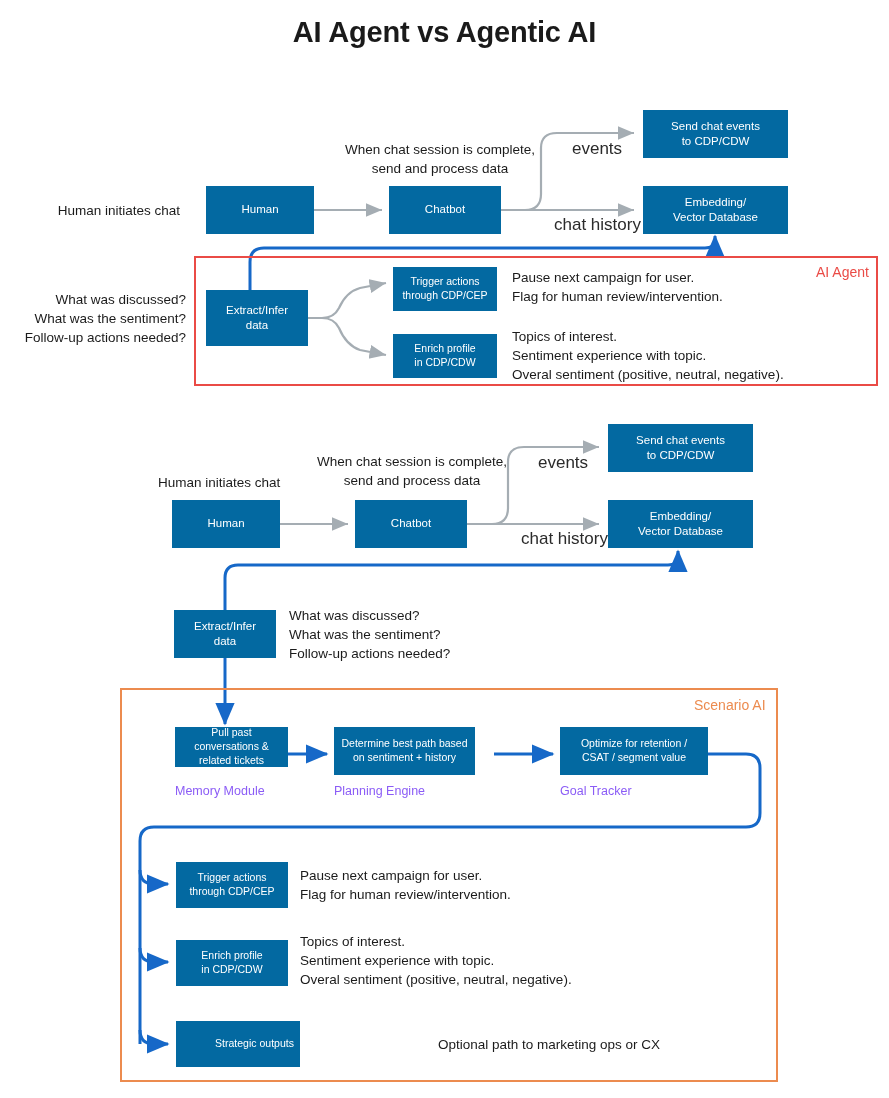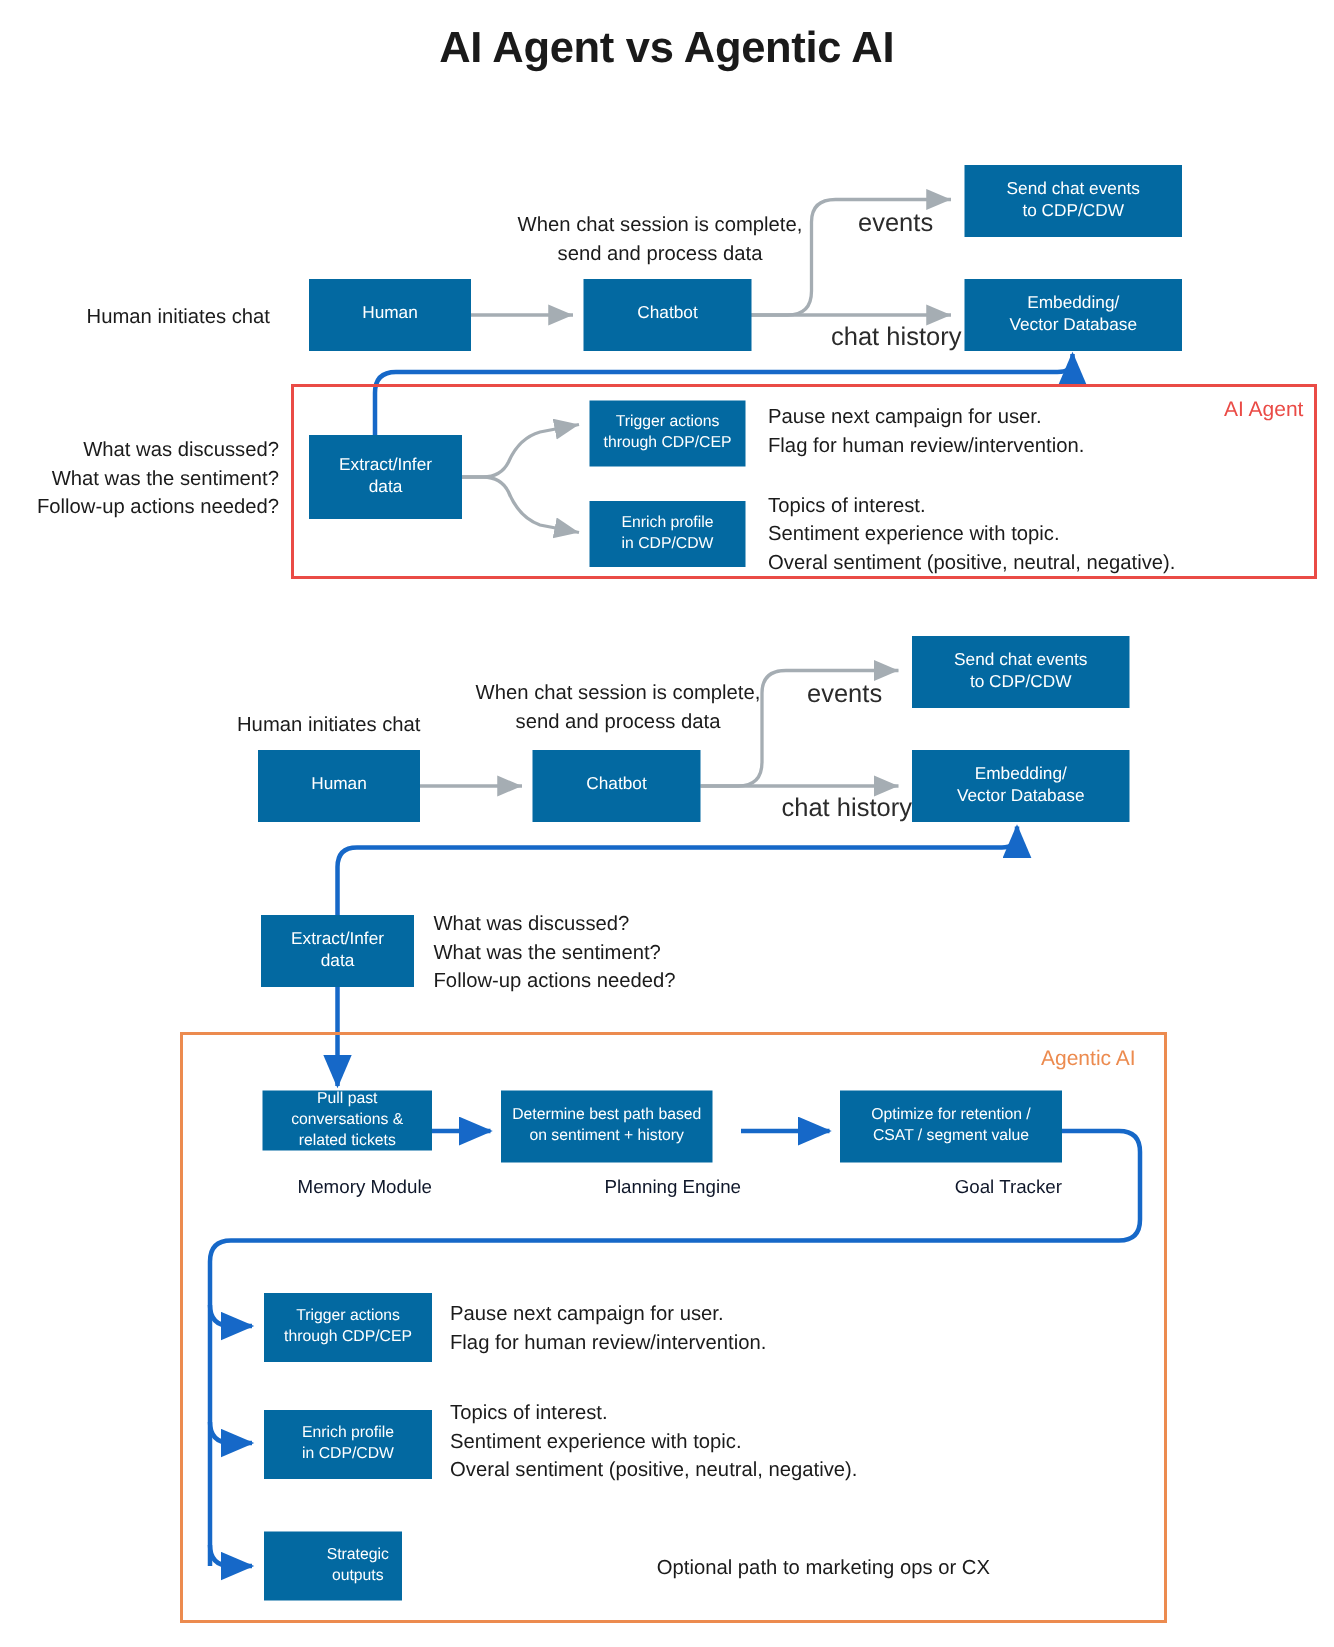--- a/index.html
+++ b/index.html
@@ -64,22 +64,22 @@
   .label.right { text-align: right; }
   .edge-label {
     position: absolute;
     font-size: 17px;
     color: #2b2b2b;
     white-space: nowrap;
   }
   .caption {
     position: absolute;
     font-size: 12.5px;
-    color: #0f172a;
-    text-align: right;
+    color: #8b5cf6;
+    text-align: left;
     white-space: nowrap;
   }
   .group-box {
     position: absolute;
     box-sizing: border-box;
     background: transparent;
   }
   .group-box.red { border: 2.5px solid #ea4b46; }
   .group-box.orange { border: 2.5px solid #ec8b4f; }
   .group-title {
@@ -242,21 +242,21 @@
   <div class="edge-label" style="left:521px; top:529px;">chat history</div>
 
   <div class="node" style="left:174px; top:610px; width:102px; height:48px; white-space:pre-line;">Extract/Infer
 data</div>
 
   <div class="label" style="left:289px; top:606px; width:330px;">What was discussed?
 What was the sentiment?
 Follow-up actions needed?</div>
 
   <div class="group-box orange" style="left:120px; top:688px; width:658px; height:394px;"></div>
-  <div class="group-title orange" style="left:694px; top:697px;">Agentic AI</div>
+  <div class="group-title orange" style="left:694px; top:697px;">Scenario AI</div>
 
   <div class="node small" style="left:175px; top:727px; width:113px; height:40px; white-space:pre-line;">Pull past
 conversations &amp;
 related tickets</div>
   <div class="caption" style="left:175px; top:784px; width:113px;">Memory Module</div>
 
   <div class="node small" style="left:334px; top:727px; width:141px; height:48px; white-space:pre-line;">Determine best path based
 on sentiment + history</div>
   <div class="caption" style="left:334px; top:784px; width:160px;">Planning Engine</div>
 
@@ -268,16 +268,16 @@
 through CDP/CEP</div>
   <div class="label" style="left:300px; top:866px; width:360px;">Pause next campaign for user.
 Flag for human review/intervention.</div>
 
   <div class="node small" style="left:176px; top:940px; width:112px; height:46px; white-space:pre-line;">Enrich profile
 in CDP/CDW</div>
   <div class="label" style="left:300px; top:932px; width:360px;">Topics of interest.
 Sentiment experience with topic.
 Overal sentiment (positive, neutral, negative).</div>
 
-  <div class="node small" style="left:176px; top:1021px; width:92px; height:46px;padding-left:37px;">Strategic outputs</div>
+  <div class="node small" style="left:176px; top:1021px; width:124px; height:46px;padding-left:37px;">Strategic outputs</div>
   <div class="label" style="left:300px; top:1035px; width:360px;text-align:right;">Optional path to marketing ops or CX</div>
 
 </div>
 
 </body></html>

